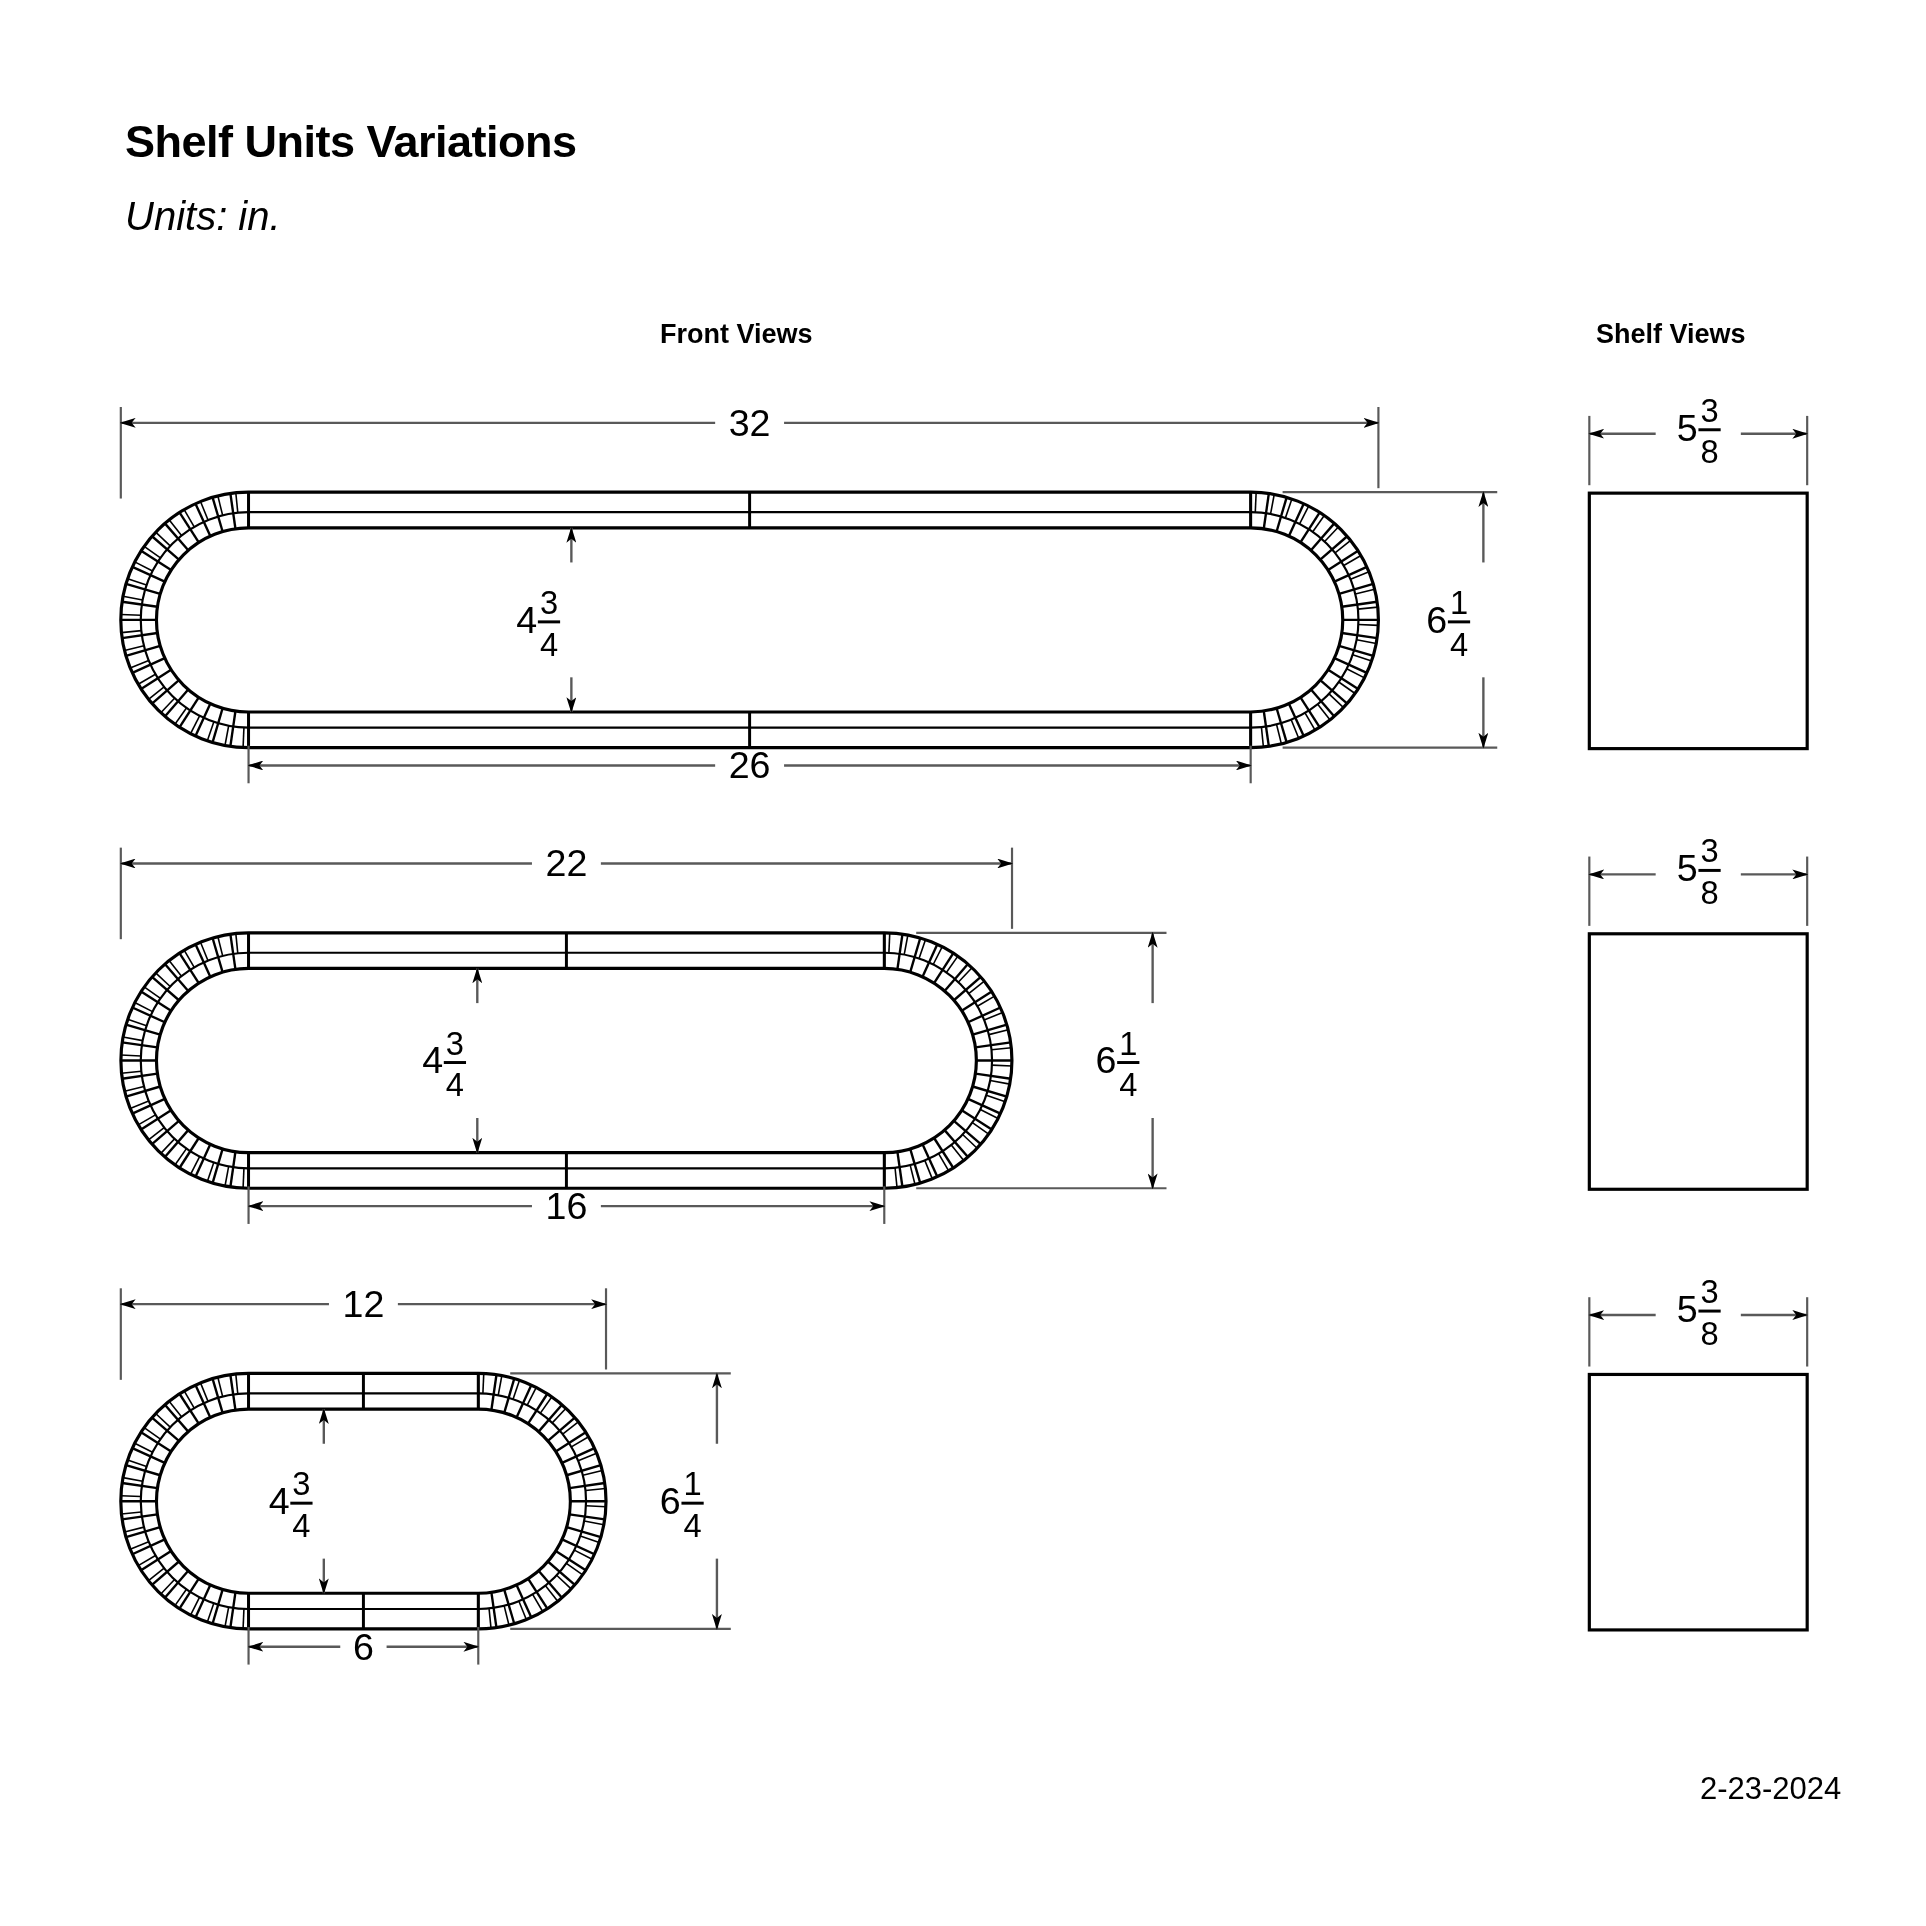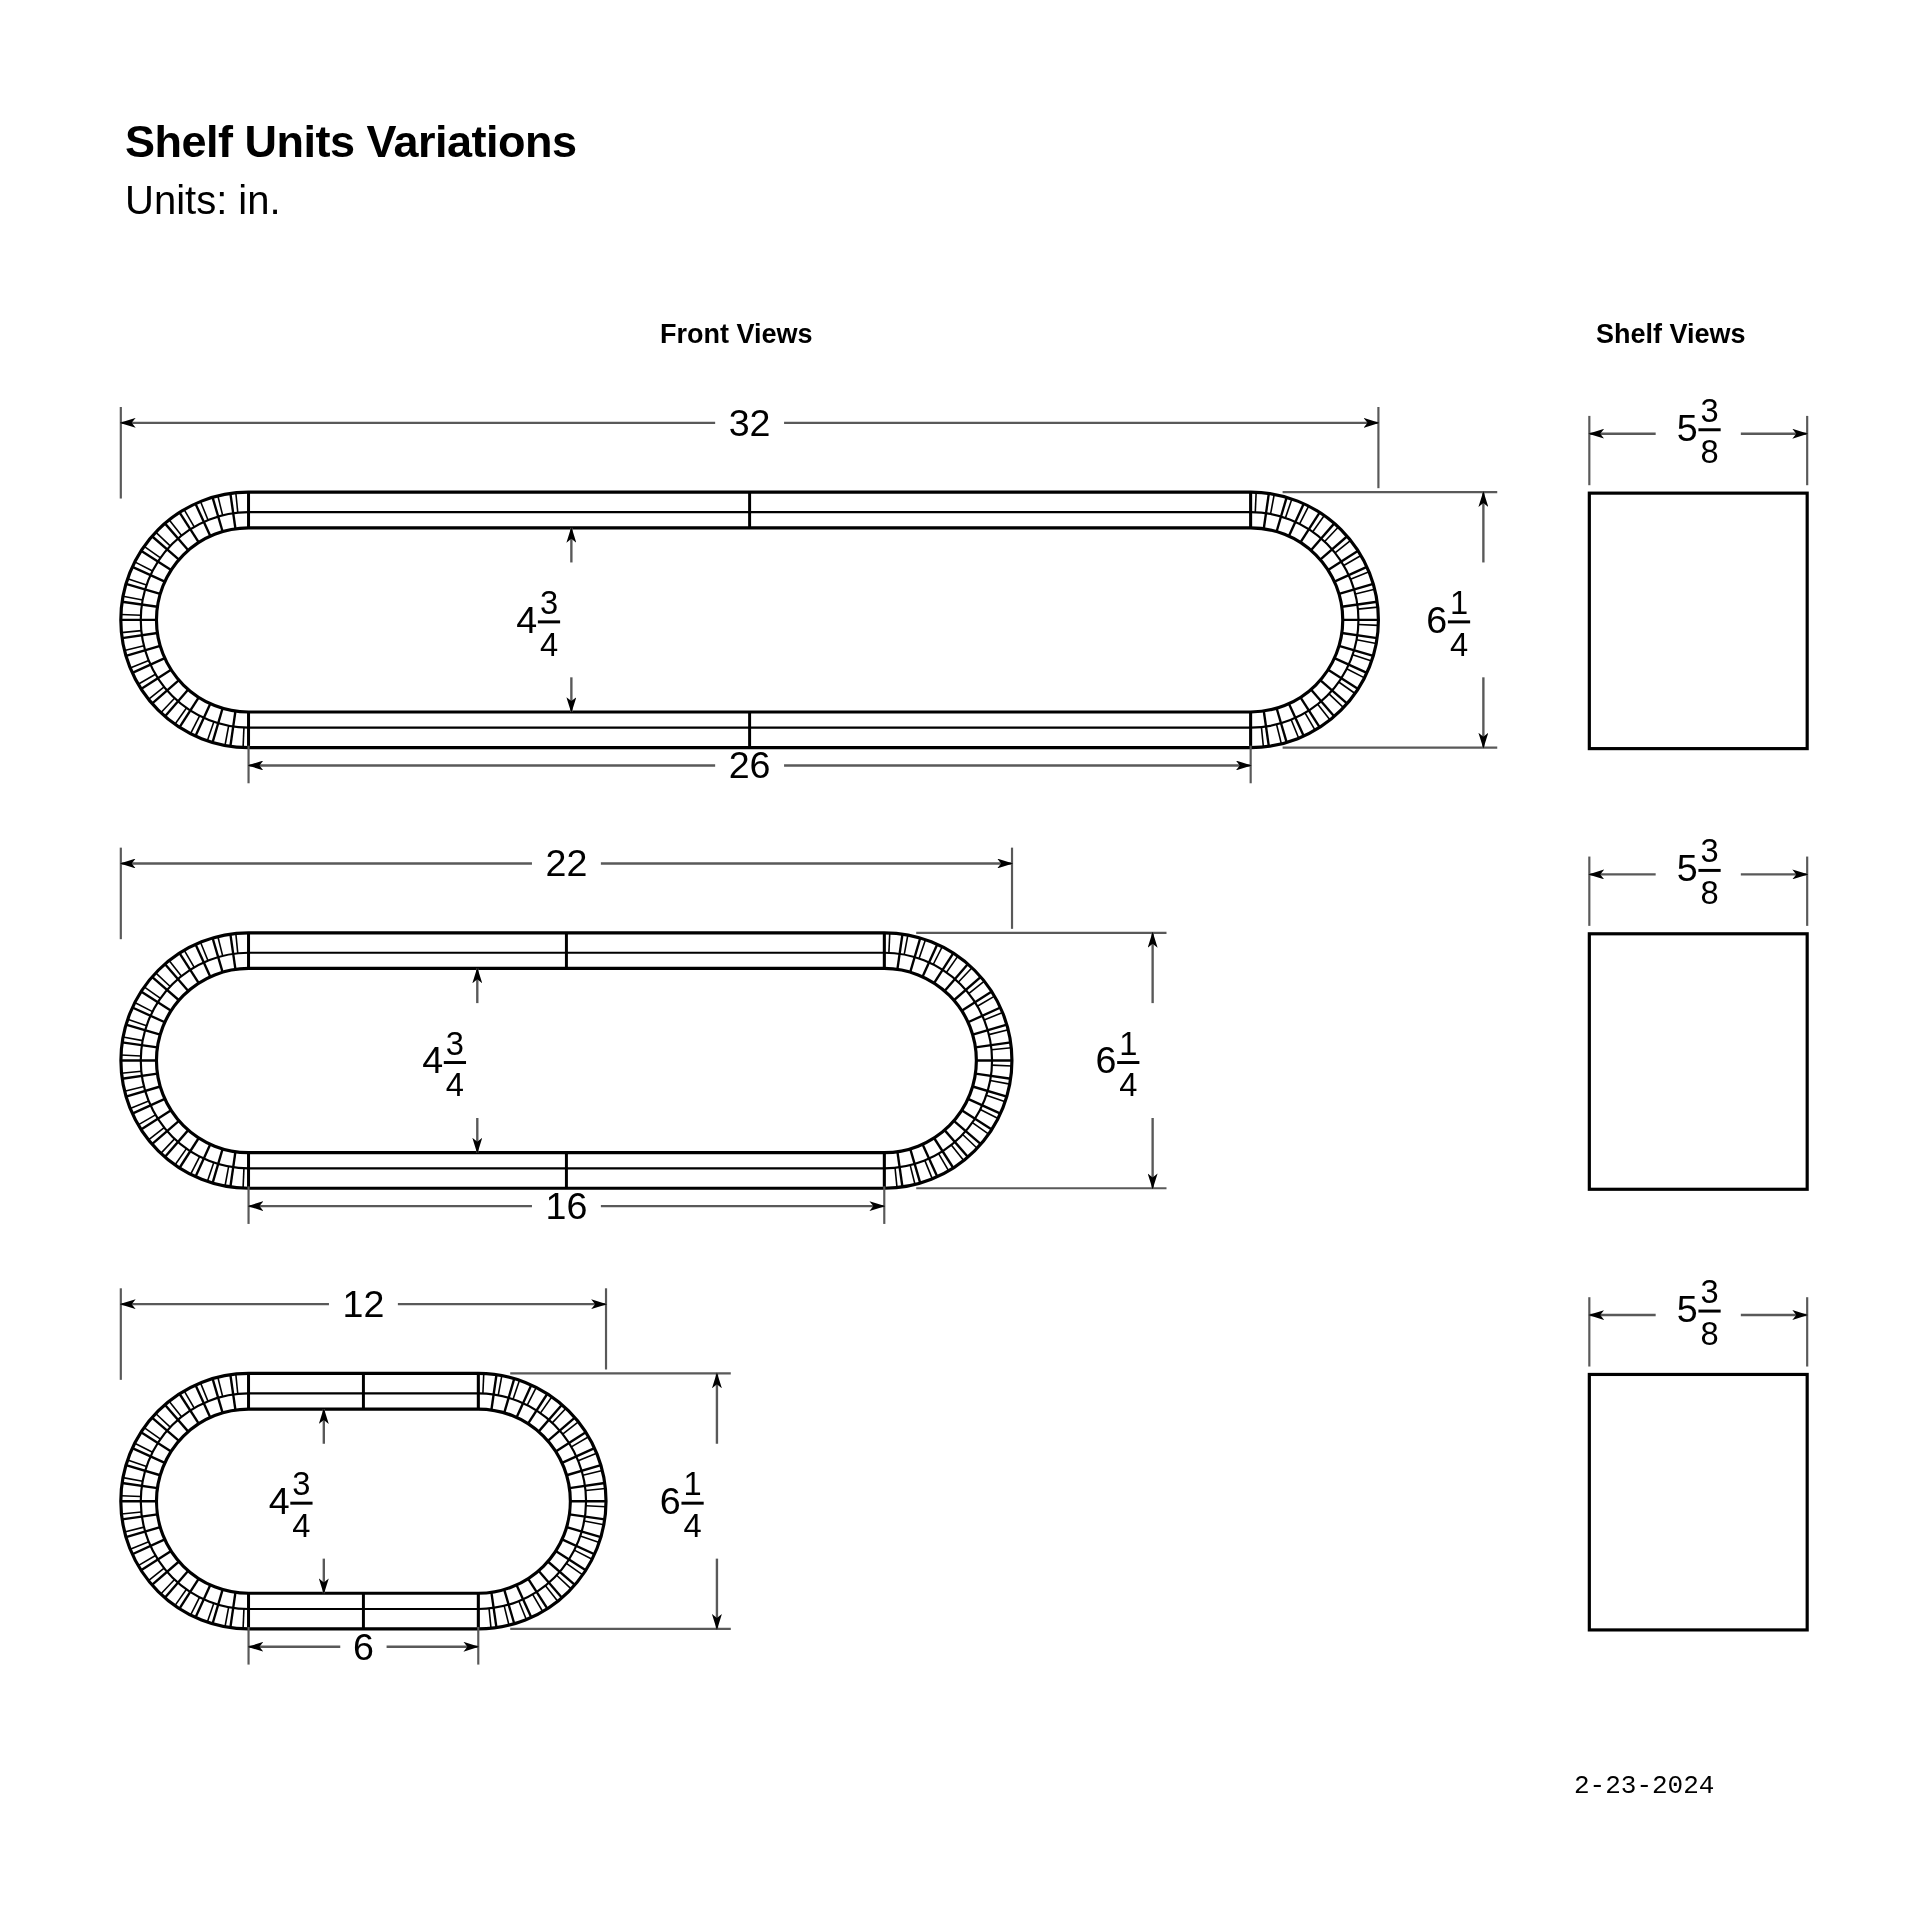--- a/index.html
+++ b/index.html
@@ -30,38 +30,38 @@
     font-size: 45px;
     font-weight: bold;
     letter-spacing: -0.5px;
     line-height: 1.0;
     white-space: nowrap;
   }
   .doc-subtitle {
     font-size: 40px;
     font-weight: normal;
     line-height: 1.0;
-    margin-top: 16px;
+    margin-top: 32px;
     white-space: nowrap;
+    font-style: italic;
   }
   .col-header {
     position: absolute;
     font-size: 27px;
     font-weight: bold;
     white-space: nowrap;
   }
   #front-views-header { left: 660px; top: 319px; }
   #side-views-header  { left: 1596px; top: 319px; }
   .date-stamp {
     position: absolute;
-    left: 1574px;
+    left: 1700px;
     top: 1771px;
-    font-size: 26px;
+    font-size: 31px;
     white-space: nowrap;
-    font-family: Liberation Mono, monospace;
   }
   svg text { font-family: "Liberation Sans", sans-serif; fill:#000; }
 </style>
 </head>
 <body>
 
 <div id="sheet">
 
   <div class="title-block">
     <div class="doc-title">Shelf Units Variations</div>

